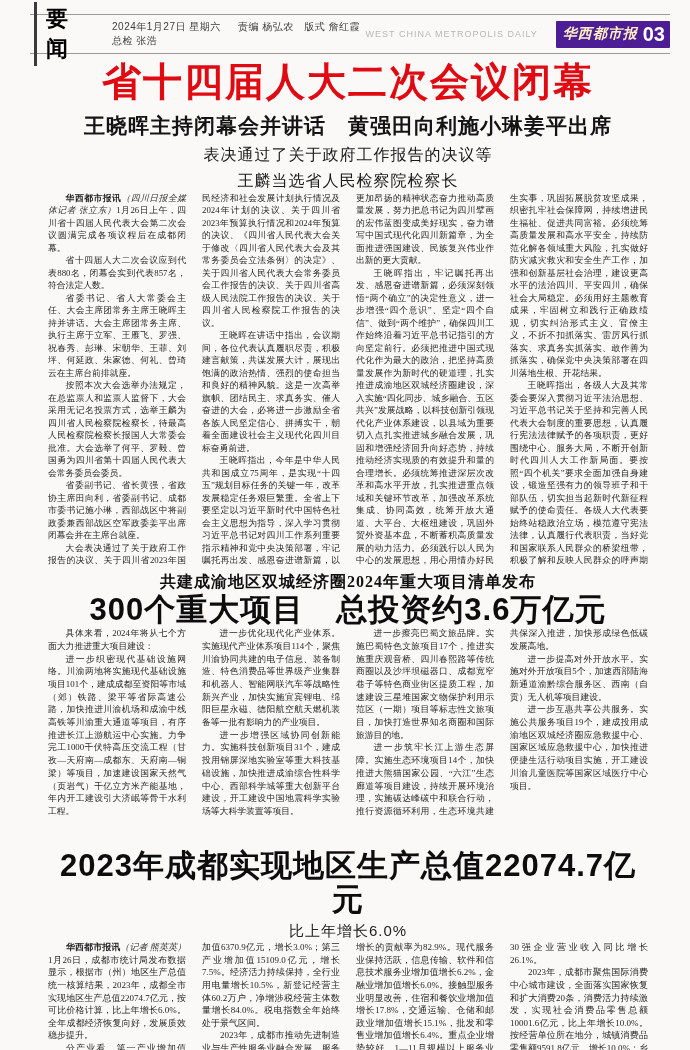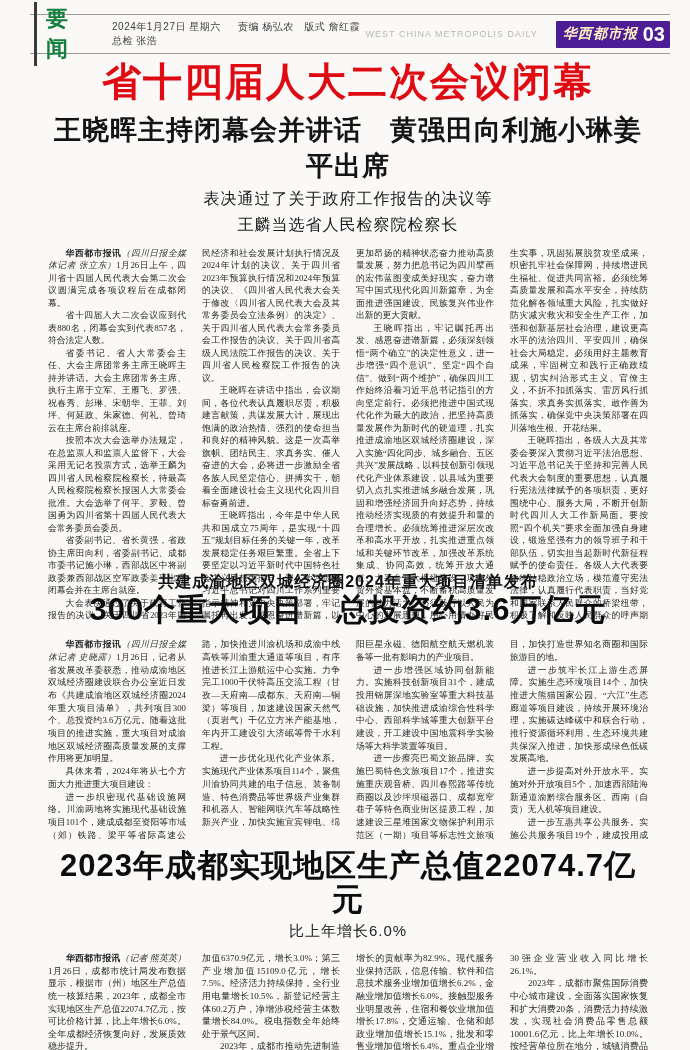--- a/index.html
+++ b/index.html
@@ -9,21 +9,21 @@
     font-family:"Liberation Serif","DejaVu Serif",serif;color:#262626;
   }
   
   .masthead{
     position:absolute;top:14px;left:30px;right:20px;
     border-top:1px solid #9a9a9a;border-bottom:1px solid #9a9a9a;
     height:38px;display:flex;align-items:center;
     font-family:"Liberation Sans","DejaVu Sans",sans-serif;
   }
   .section-label{
-    font-size:22px;font-weight:bold;color:#15803d;letter-spacing:2px;
+    font-size:22px;font-weight:bold;color:#000000;letter-spacing:2px;
     border-left:3px solid #3a3a3a;padding:2px 10px 2px 9px;margin-left:4px;
   }
   .mast-meta{font-size:10px;color:#3c3c3c;margin-left:16px;letter-spacing:.5px;}
   .mast-meta .sep{display:inline-block;width:14px;}
   .mast-spacer{flex:1;}
   .paper-en{font-size:9px;color:#b8b8b4;letter-spacing:1px;margin-right:18px;white-space:nowrap;}
   .logo-box{
     background:#e60012;height:27px;display:flex;align-items:center;
     padding:0 5px 0 7px;border-radius:1px;
   }
@@ -31,30 +31,30 @@
     font-family:"Liberation Serif",serif;font-style:italic;font-weight:bold;
     font-size:14px;color:#ffefc2;letter-spacing:1px;white-space:nowrap;
   }
   .logo-page{font-size:20px;font-weight:bold;color:#ffffff;margin-left:5px;font-family:"Liberation Sans",sans-serif;}
   
   .centered{text-align:center;}
   .art-headline-red{
     font-family:"Liberation Sans","DejaVu Sans",sans-serif;
     font-size:39px;font-weight:900;color:#e00b12;letter-spacing:2px;line-height:1.05;
   }
-  .deck1{font-family:"Liberation Sans",sans-serif;font-size:27px;font-weight:bold;color:#141414;margin-top:9px;letter-spacing:1px;}
+  .deck1{font-family:"Liberation Sans",sans-serif;font-size:21px;font-weight:bold;color:#141414;margin-top:9px;letter-spacing:1px;}
   .deck2,.deck3{font-family:"Liberation Sans",sans-serif;font-size:16px;color:#1a1a1a;margin-top:5px;letter-spacing:1px;}
-  .kicker{font-family:Liberation Sans, sans-serif;font-size:16px;font-weight:bold;color:#111;letter-spacing:1px;}
+  .kicker{font-family:Liberation Serif, serif;font-size:16px;font-weight:bold;color:#111;letter-spacing:1px;}
   .art-headline-black{
     font-family:"Liberation Sans","DejaVu Sans",sans-serif;
     font-size:31px;font-weight:900;color:#0d0d0d;letter-spacing:1px;line-height:1.1;margin-top:0;
   }
   .subhead{font-family:"Liberation Sans",sans-serif;font-size:15px;color:#222;margin-top:5px;letter-spacing:1px;}
   .body-cols{
-    margin-top:11px;column-gap:16px;column-count:4;column-fill:auto;
+    column-gap:16px;column-count:4;column-fill:auto;
     overflow:hidden;text-align:justify;
   }
   .body-cols p{margin:0;text-indent:2em;}
   .body-cols b{font-family:"Liberation Sans",sans-serif;font-weight:bold;}
   .body-cols i{font-style:italic;color:#333;}
   
   .article1{position:absolute;top:62px;left:48px;right:42px;}
   .article1 .body-cols{height:376px;font-size:8.8px;line-height:12.5px;}
   .article2{position:absolute;top:572px;left:48px;right:42px;}
   .article2 .body-cols{height:206px;font-size:8.8px;line-height:12.7px;}
@@ -96,21 +96,20 @@
         <p>王晓晖指出，今年是中华人民共和国成立75周年，是实现“十四五”规划目标任务的关键一年，改革发展稳定任务艰巨繁重。全省上下要坚定以习近平新时代中国特色社会主义思想为指导，深入学习贯彻习近平总书记对四川工作系列重要指示精神和党中央决策部署，牢记嘱托再出发、感恩奋进谱新篇，以更加昂扬的精神状态奋力推动高质量发展，努力把总书记为四川擘画的宏伟蓝图变成美好现实，奋力谱写中国式现代化四川新篇章，为全面推进强国建设、民族复兴伟业作出新的更大贡献。</p>
         <p>王晓晖指出，牢记嘱托再出发、感恩奋进谱新篇，必须深刻领悟“两个确立”的决定性意义，进一步增强“四个意识”、坚定“四个自信”、做到“两个维护”，确保四川工作始终沿着习近平总书记指引的方向坚定前行。必须把推进中国式现代化作为最大的政治，把坚持高质量发展作为新时代的硬道理，扎实推进成渝地区双城经济圈建设，深入实施“四化同步、城乡融合、五区共兴”发展战略，以科技创新引领现代化产业体系建设，以县域为重要切入点扎实推进城乡融合发展，巩固和增强经济回升向好态势，持续推动经济实现质的有效提升和量的合理增长。必须统筹推进深层次改革和高水平开放，扎实推进重点领域和关键环节改革，加强改革系统集成、协同高效，统筹开放大通道、大平台、大枢纽建设，巩固外贸外资基本盘，不断蓄积高质量发展的动力活力。必须践行以人民为中心的发展思想，用心用情办好民生实事，巩固拓展脱贫攻坚成果，织密扎牢社会保障网，持续增进民生福祉、促进共同富裕。必须统筹高质量发展和高水平安全，持续防范化解各领域重大风险，扎实做好防灾减灾救灾和安全生产工作，加强和创新基层社会治理，建设更高水平的法治四川、平安四川，确保社会大局稳定。必须用好主题教育成果，牢固树立和践行正确政绩观，切实纠治形式主义、官僚主义，不折不扣抓落实、雷厉风行抓落实、求真务实抓落实、敢作善为抓落实，确保党中央决策部署在四川落地生根、开花结果。</p>
         <p>王晓晖指出，各级人大及其常委会要深入贯彻习近平法治思想、习近平总书记关于坚持和完善人民代表大会制度的重要思想，认真履行宪法法律赋予的各项职责，更好围绕中心、服务大局，不断开创新时代四川人大工作新局面。要按照“四个机关”要求全面加强自身建设，锻造坚强有力的领导班子和干部队伍，切实担当起新时代新征程赋予的使命责任。各级人大代表要始终站稳政治立场，模范遵守宪法法律，认真履行代表职责，当好党和国家联系人民群众的桥梁纽带，积极了解和反映人民群众的呼声期盼，带头宣传好、维护好、贯彻好本次会议精神，确保大会确定的各项目标任务圆满实现。</p>
       </div>
   </div>
 
   <div class="article2">
     <div class="centered kicker">共建成渝地区双城经济圈2024年重大项目清单发布</div>
     <div class="centered art-headline-black">300个重大项目　总投资约3.6万亿元</div>
     <div class="body-cols">
-        <p><b>华西都市报讯</b><i>（四川日报全媒体记者 史晓露）</i>1月26日，记者从省发展改革委获悉，推动成渝地区双城经济圈建设联合办公室近日发布《共建成渝地区双城经济圈2024年重大项目清单》，共列项目300个、总投资约3.6万亿元。随着这批项目的推进实施，重大项目对成渝地区双城经济圈高质量发展的支撑作用将更加明显。</p>
         <p>具体来看，2024年将从七个方面大力推进重大项目建设：</p>
         <p>进一步织密现代基础设施网络。川渝两地将实施现代基础设施项目101个，建成成都至资阳等市域（郊）铁路、梁平等省际高速公路，加快推进川渝机场和成渝中线高铁等川渝重大通道等项目，有序推进长江上游航运中心实施。力争完工1000千伏特高压交流工程（甘孜—天府南—成都东、天府南—铜梁）等项目，加速建设国家天然气（页岩气）千亿立方米产能基地，年内开工建设引大济岷等骨干水利工程。</p>
         <p>进一步优化现代化产业体系。实施现代产业体系项目114个，聚焦川渝协同共建的电子信息、装备制造、特色消费品等世界级产业集群和机器人、智能网联汽车等战略性新兴产业，加快实施宜宾锂电、绵阳巨星永磁、德阳航空航天燃机装备等一批有影响力的产业项目。</p>
         <p>进一步增强区域协同创新能力。实施科技创新项目31个，建成投用锦屏深地实验室等重大科技基础设施，加快推进成渝综合性科学中心、西部科学城等重大创新平台建设，开工建设中国地震科学实验场等大科学装置等项目。</p>
         <p>进一步擦亮巴蜀文旅品牌。实施巴蜀特色文旅项目17个，推进实施重庆观音桥、四川春熙路等传统商圈以及沙坪坝磁器口、成都宽窄巷子等特色商业街区提质工程，加速建设三星堆国家文物保护利用示范区（一期）项目等标志性文旅项目，加快打造世界知名商圈和国际旅游目的地。</p>
         <p>进一步筑牢长江上游生态屏障。实施生态环境项目14个，加快推进大熊猫国家公园、“六江”生态廊道等项目建设，持续开展环境治理，实施碳达峰碳中和联合行动，推行资源循环利用，生态环境共建共保深入推进，加快形成绿色低碳发展高地。</p>
         <p>进一步提高对外开放水平。实施对外开放项目5个，加速西部陆海新通道渝黔综合服务区、西南（自贡）无人机等项目建设。</p>
         <p>进一步互惠共享公共服务。实施公共服务项目19个，建成投用成渝地区双城经济圈应急救援中心、国家区域应急救援中心，加快推进便捷生活行动项目实施，开工建设川渝儿童医院等国家区域医疗中心项目。</p>
       </div>
   </div>

